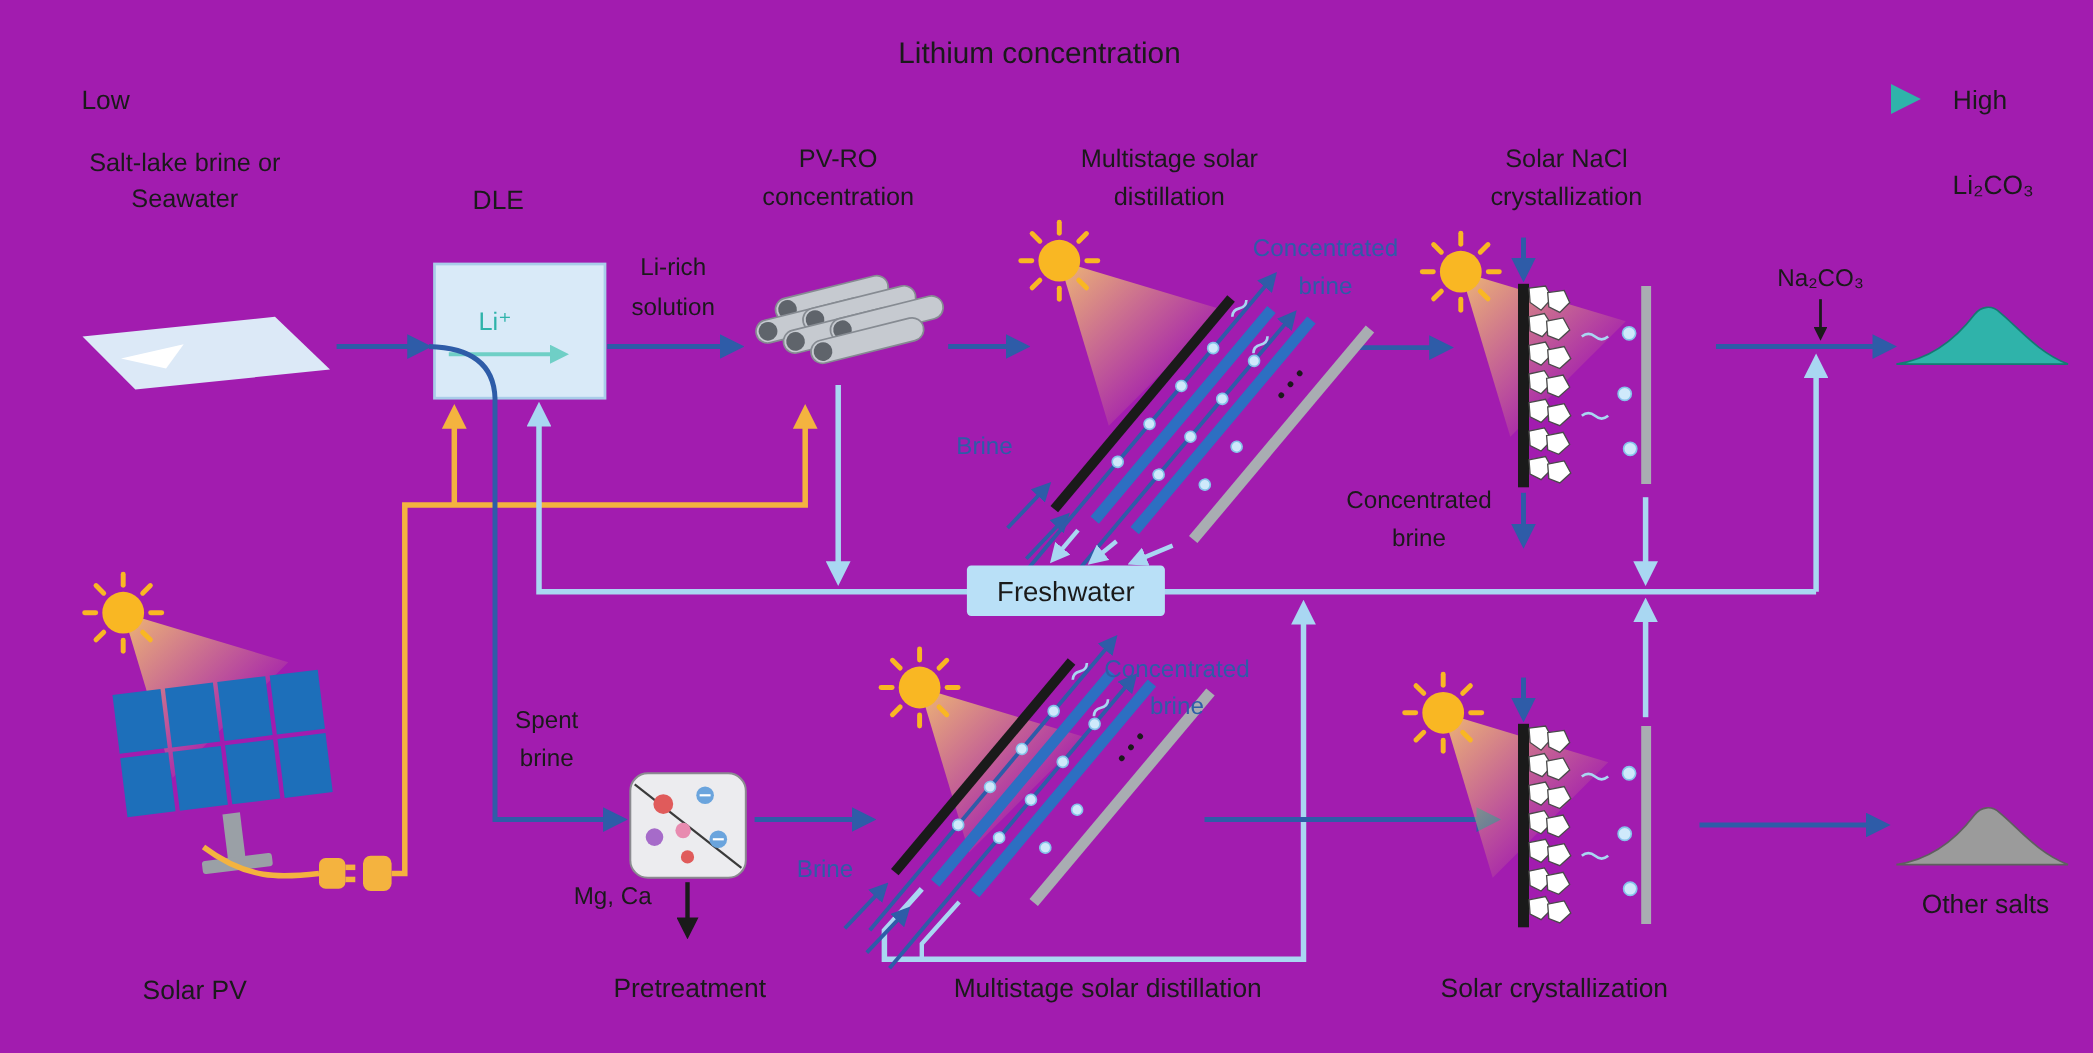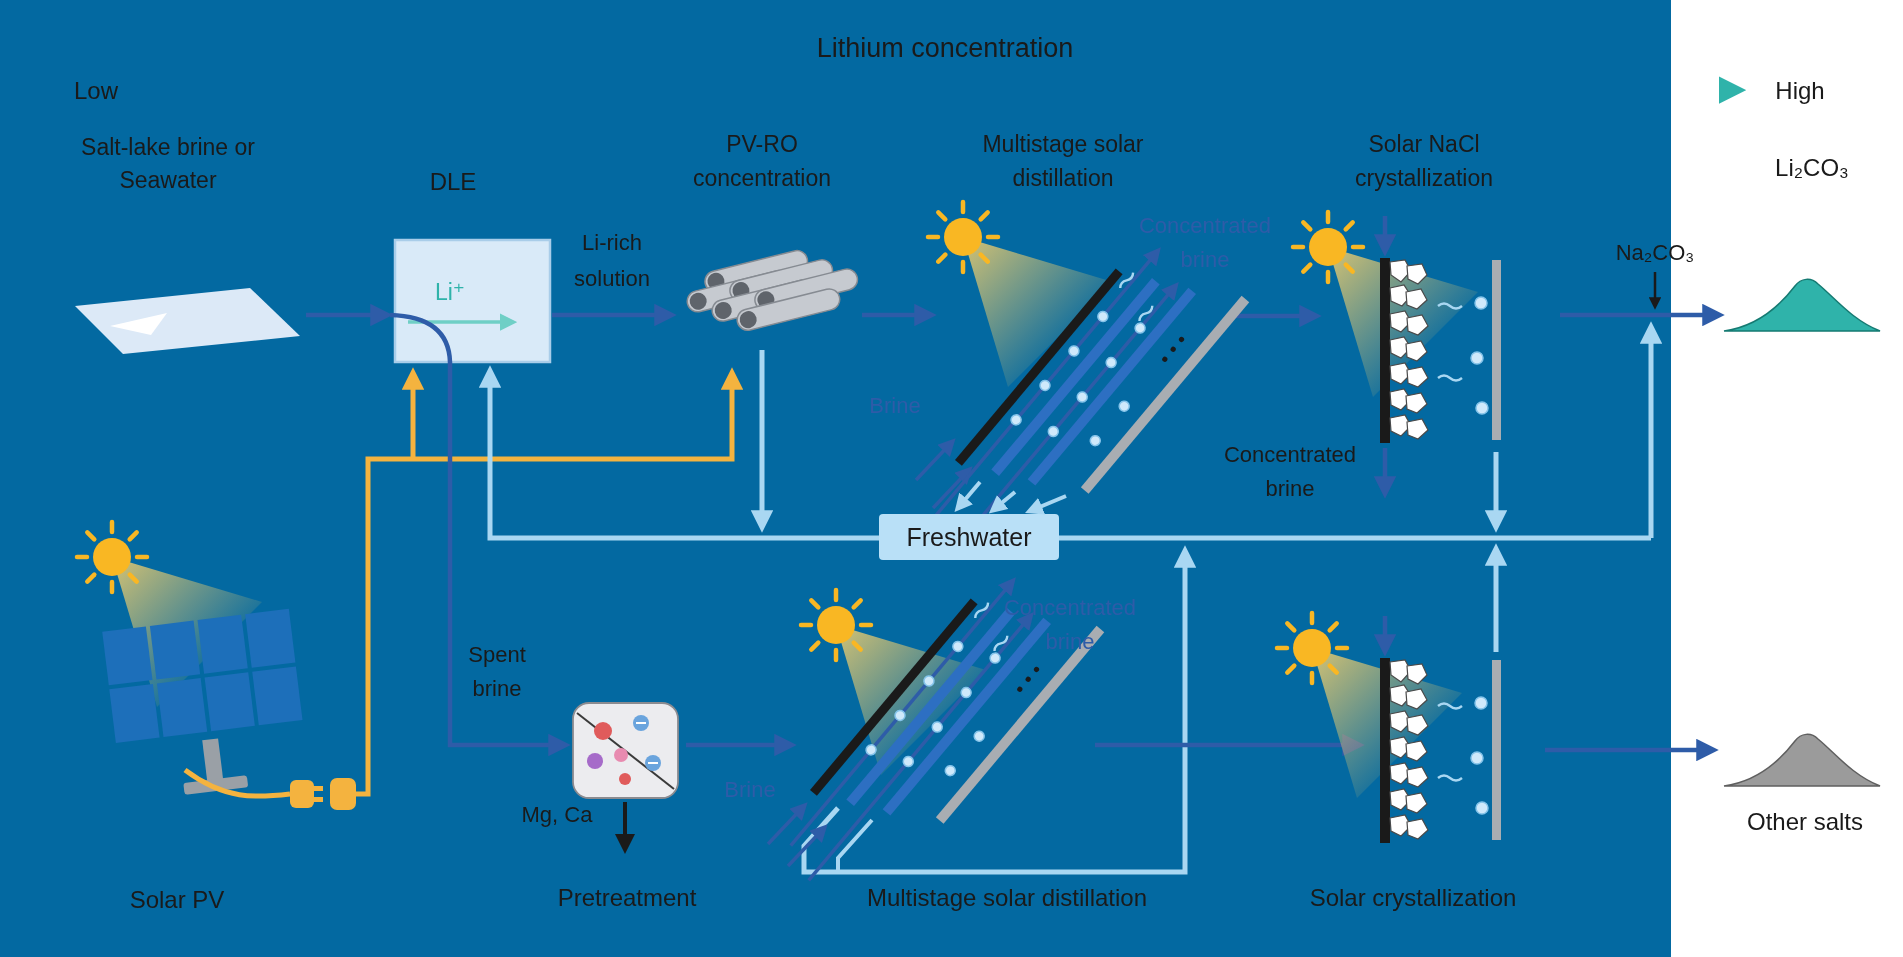--- a/index.html
+++ b/index.html
@@ -1,17 +1,17 @@
 <!DOCTYPE html>
 <html style="--dark-blue: #2e5ca8; --light-blue: #a9d7f2; --droplet-fill: #cfe9fb; --droplet-stroke: #85c4ea; --yellow: #f4b33f; --teal: #2fb3aa; --teal-light: #cdecea; --teal-arrow: #6fcfc6; --bar-blue: #2d6fc2; --bar-gray: #a9adb2; --ink: #1a1a1a; --blue-text: #2e5ca8; --dle-fill: #d9eaf8; --dle-stroke: #a9cde9; --fresh-box: #b9e0f7; --panel-blue: #1d6fba; --stand-gray: #9aa0a6; --sun-yellow: #f9b723; --beam-yellow: #fcd36a; --tube-body: #c6cad0; --tube-end: #5f646b; --salt-gray: #9b9b9b; --water-fill: #dce9f7;"><head>
 <meta charset="utf-8">
 <title>Diagram</title>
 <style>
   html,body{margin:0;padding:0;background:#fff}
-  .figure{width:1671px;height:957px;background:#0369a1;position:relative}
+  .figure{width:1903px;height:957px;background:#a21caf;position:relative}
   svg{display:block}
   text{font-family:"Liberation Sans","DejaVu Sans",sans-serif;fill:var(--ink,#1a1a1a)}
   .mid{text-anchor:middle}
   .t27{font-size:27px}
   .h23{font-size:23px}
   .h24{font-size:24px}
   .s22{font-size:22px}
   .f25{font-size:25px}
   .blue-label{fill:var(--blue-text,#2e5ca8)}
   .teal-label{fill:var(--teal,#2fb3aa);font-size:23px}

